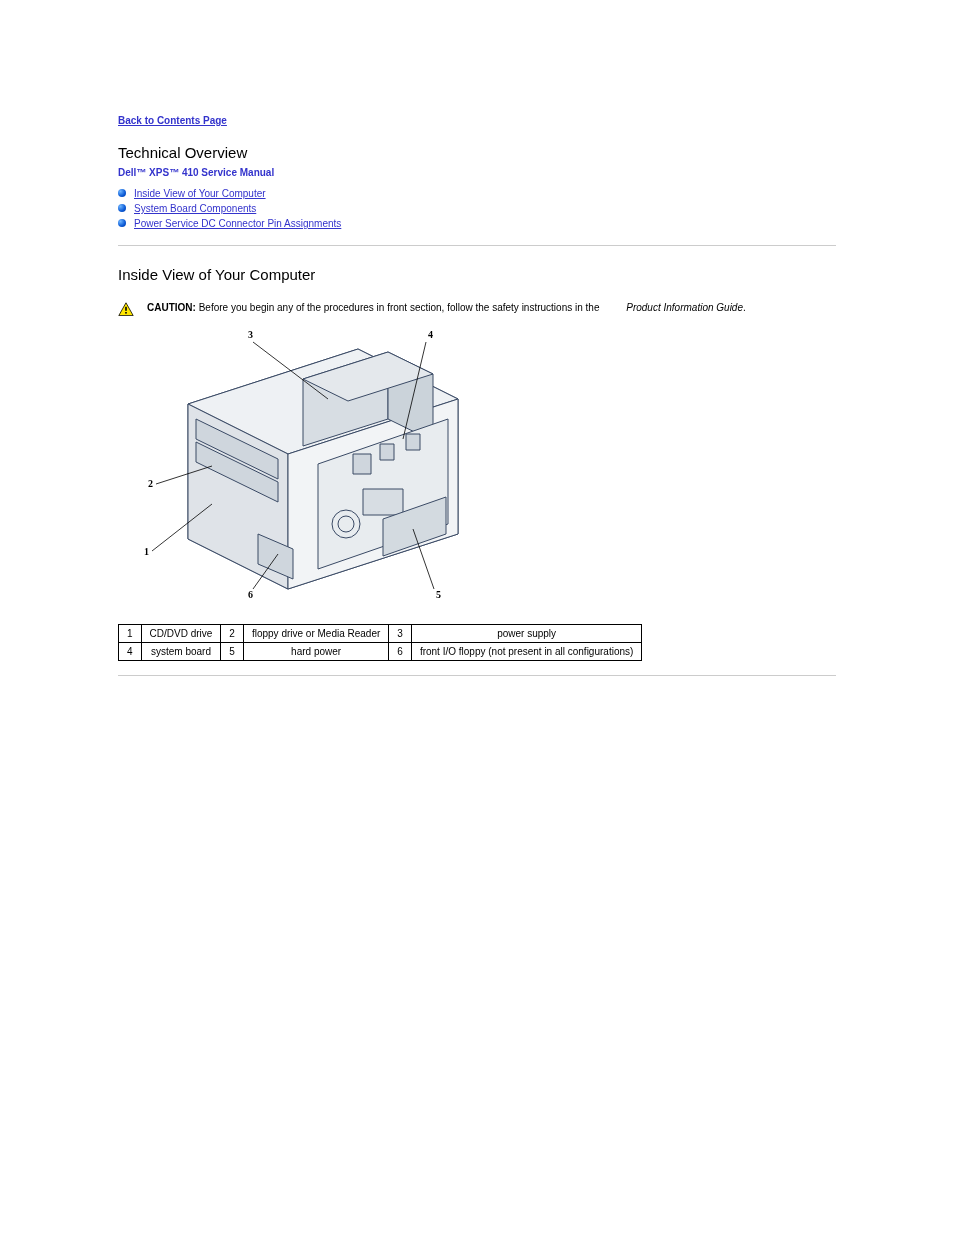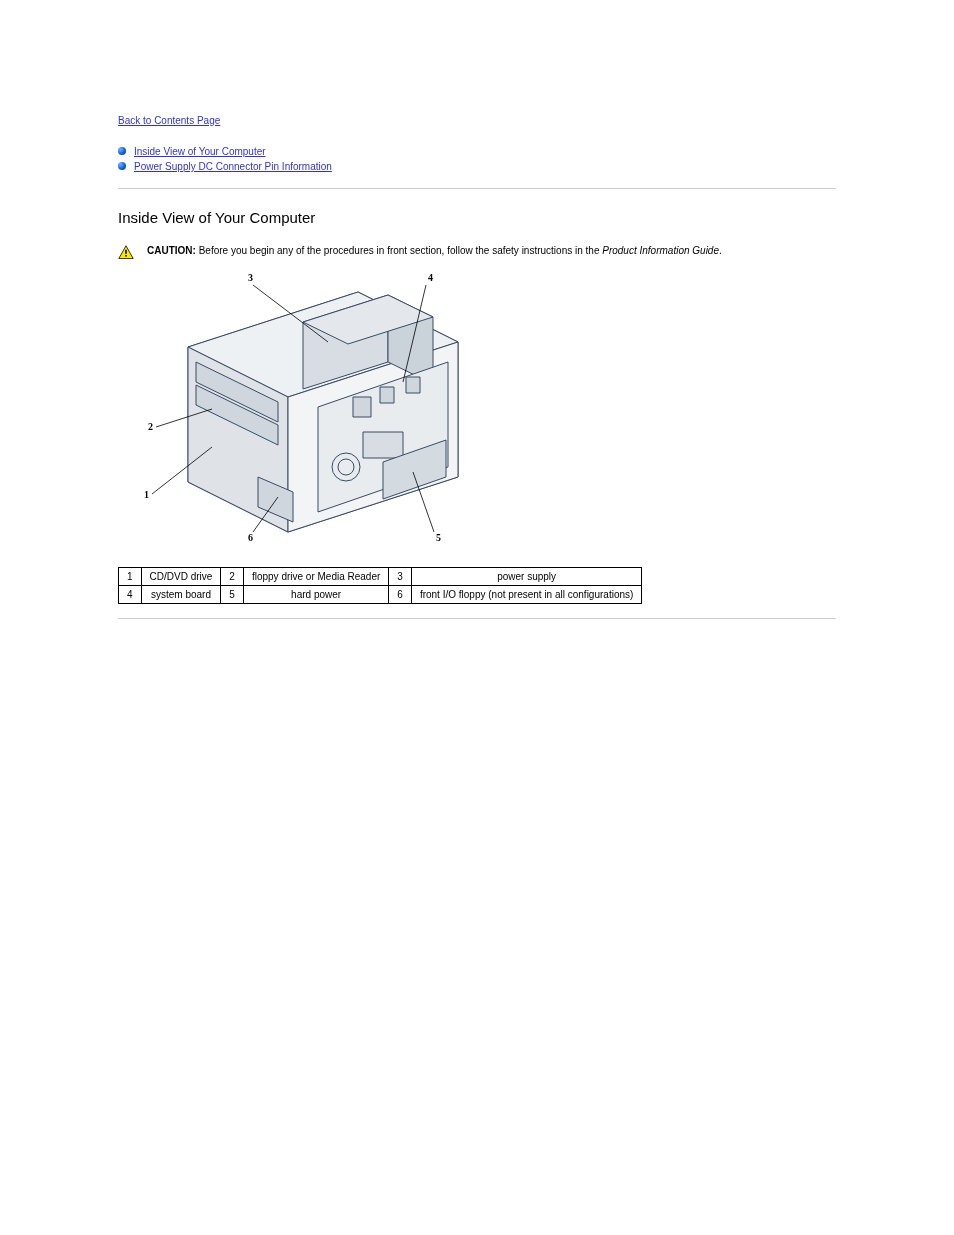--- a/index.html
+++ b/index.html
@@ -14,20 +14,21 @@
   .page {
     padding: 115px 118px 40px 118px;
   }
   .back-link {
     color: #3333cc;
     text-decoration: underline;
     font-size: 10px;
     cursor: pointer;
     display: inline-block;
     margin-bottom: 18px;
+    font-weight: bold;
   }
   .page-title {
     font-size: 15px;
     font-weight: normal;
     margin-bottom: 6px;
   }
   .sub-title {
     font-size: 10px;
     font-weight: bold;
     color: #3333cc;
@@ -78,21 +79,21 @@
     flex: 0 0 auto;
     width: 16px;
     height: 14px;
     margin-top: 1px;
   }
   .caution-text {
     font-size: 10px;
     line-height: 14px;
   }
   .caution-text b { font-weight: bold; margin-left: 7px; }
-  .caution-text i { font-style: italic; }
+  .caution-text i { font-style: italic; margin-left: 24px; }
   .figure-wrap {
     width: 350px;
     margin: 0 0 18px 10px;
   }
   .figure-wrap svg {
     width: 100%;
     height: auto;
   }
   table.callout-table {
     border-collapse: collapse;
@@ -112,27 +113,32 @@
     text-align: left;
   }
 </style>
 </head>
 <body>
 
 <div class="page">
 
   <a class="back-link">Back to Contents Page</a>
 
+  <h1 class="page-title">Technical Overview</h1>
+  <div class="sub-title">Dell™ XPS™ 410 Service Manual</div>
 
   <ul class="bullet-list">
     <li>
       <a>Inside View of Your Computer</a>
     </li>
     <li>
-      <a>Power Supply DC Connector Pin Information</a>
+      <a>System Board Components</a>
+    </li>
+    <li>
+      <a>Power Service DC Connector Pin Assignments</a>
     </li>
   </ul>
 
   <hr class="section-rule">
 
   <h2 class="section-heading">Inside View of Your Computer</h2>
 
   <div class="caution-row">
     <span class="caution-icon">
       <svg viewBox="0 0 20 18">

